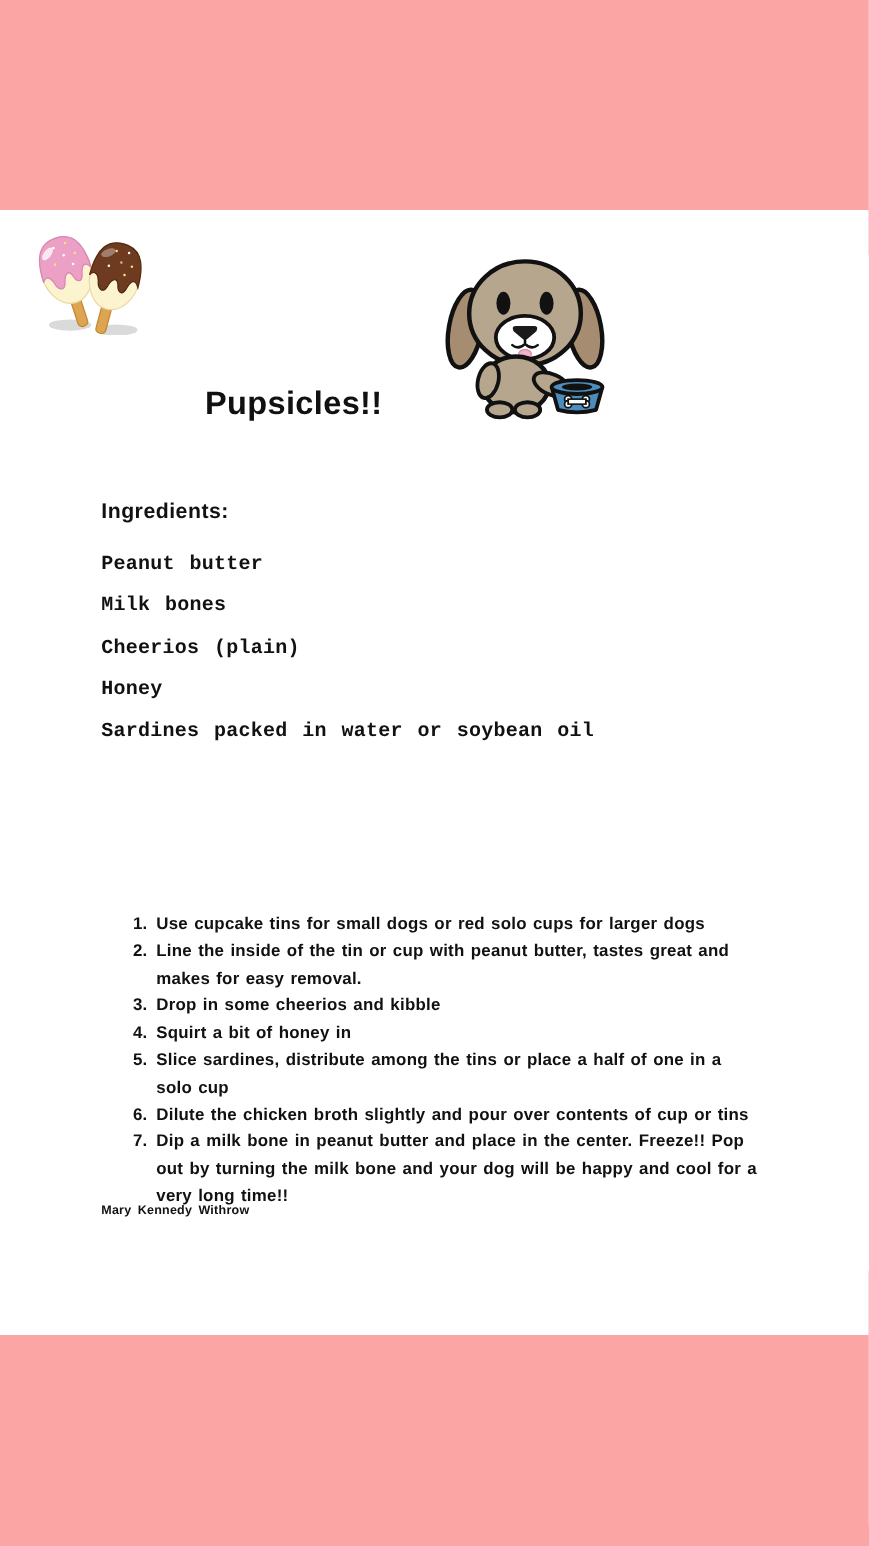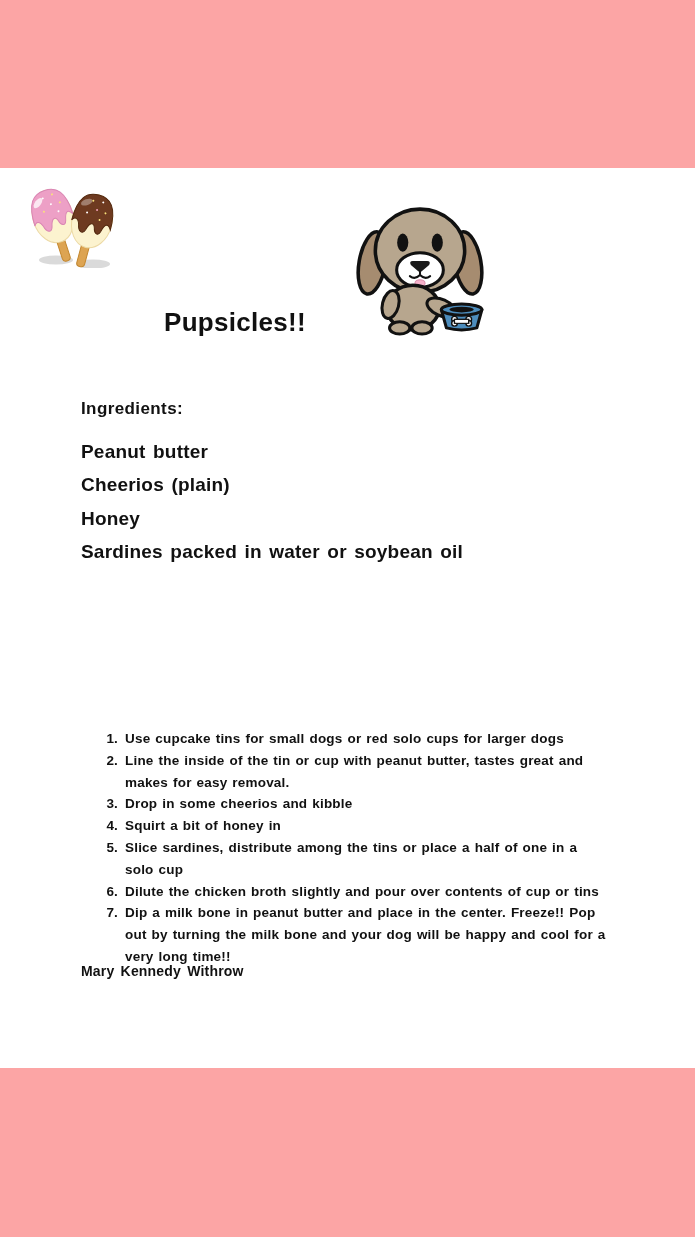--- a/index.html
+++ b/index.html
@@ -44,27 +44,28 @@
     color: #111;
     letter-spacing: 0.4px;
   }
   .ingredients-list {
     position: absolute;
     left: 81px;
     top: 274px;
     width: 420px;
   }
   .ingredients-list p {
-    font-size: 19px;
+    font-size: 16px;
     font-weight: 700;
     color: #111;
     line-height: 19px;
     margin: 0 0 14.4px 0;
     word-spacing: 2px;
     letter-spacing: 0.2px;
+    font-family: Liberation Mono, monospace;
   }
   .steps {
     position: absolute;
     left: 103px;
     top: 560px;
     width: 505px;
     padding-left: 20px;
     list-style-position: outside;
   }
   .steps li {
@@ -73,21 +74,21 @@
     color: #111;
     line-height: 21.8px;
     word-spacing: 1px;
     letter-spacing: 0.2px;
     padding-left: 2px;
   }
   .signature {
     position: absolute;
     left: 81px;
     top: 795px;
-    font-size: 14px;
+    font-size: 10px;
     font-weight: 700;
     color: #111;
     word-spacing: 2px;
     letter-spacing: 0.2px;
   }
 </style>
 </head>
 <body>
 
 <div class="viewport">
@@ -157,20 +158,21 @@
         <rect x="97.8" y="116.2" width="12.4" height="2.6" fill="#fff"></rect>
       </g>
     </svg>
 
     <div class="page-title">Pupsicles!!</div>
 
     <div class="ingredients-heading">Ingredients:</div>
 
     <div class="ingredients-list">
       <p>Peanut butter</p>
+      <p>Milk bones</p>
       <p>Cheerios (plain)</p>
       <p>Honey</p>
       <p>Sardines packed in water or soybean oil</p>
     </div>
 
     <ol class="steps">
       <li>Use cupcake tins for small dogs or red solo cups for larger dogs</li>
       <li>Line the inside of the tin or cup with peanut butter, tastes great and makes for easy removal.</li>
       <li>Drop in some cheerios and kibble</li>
       <li>Squirt a bit of honey in</li>

